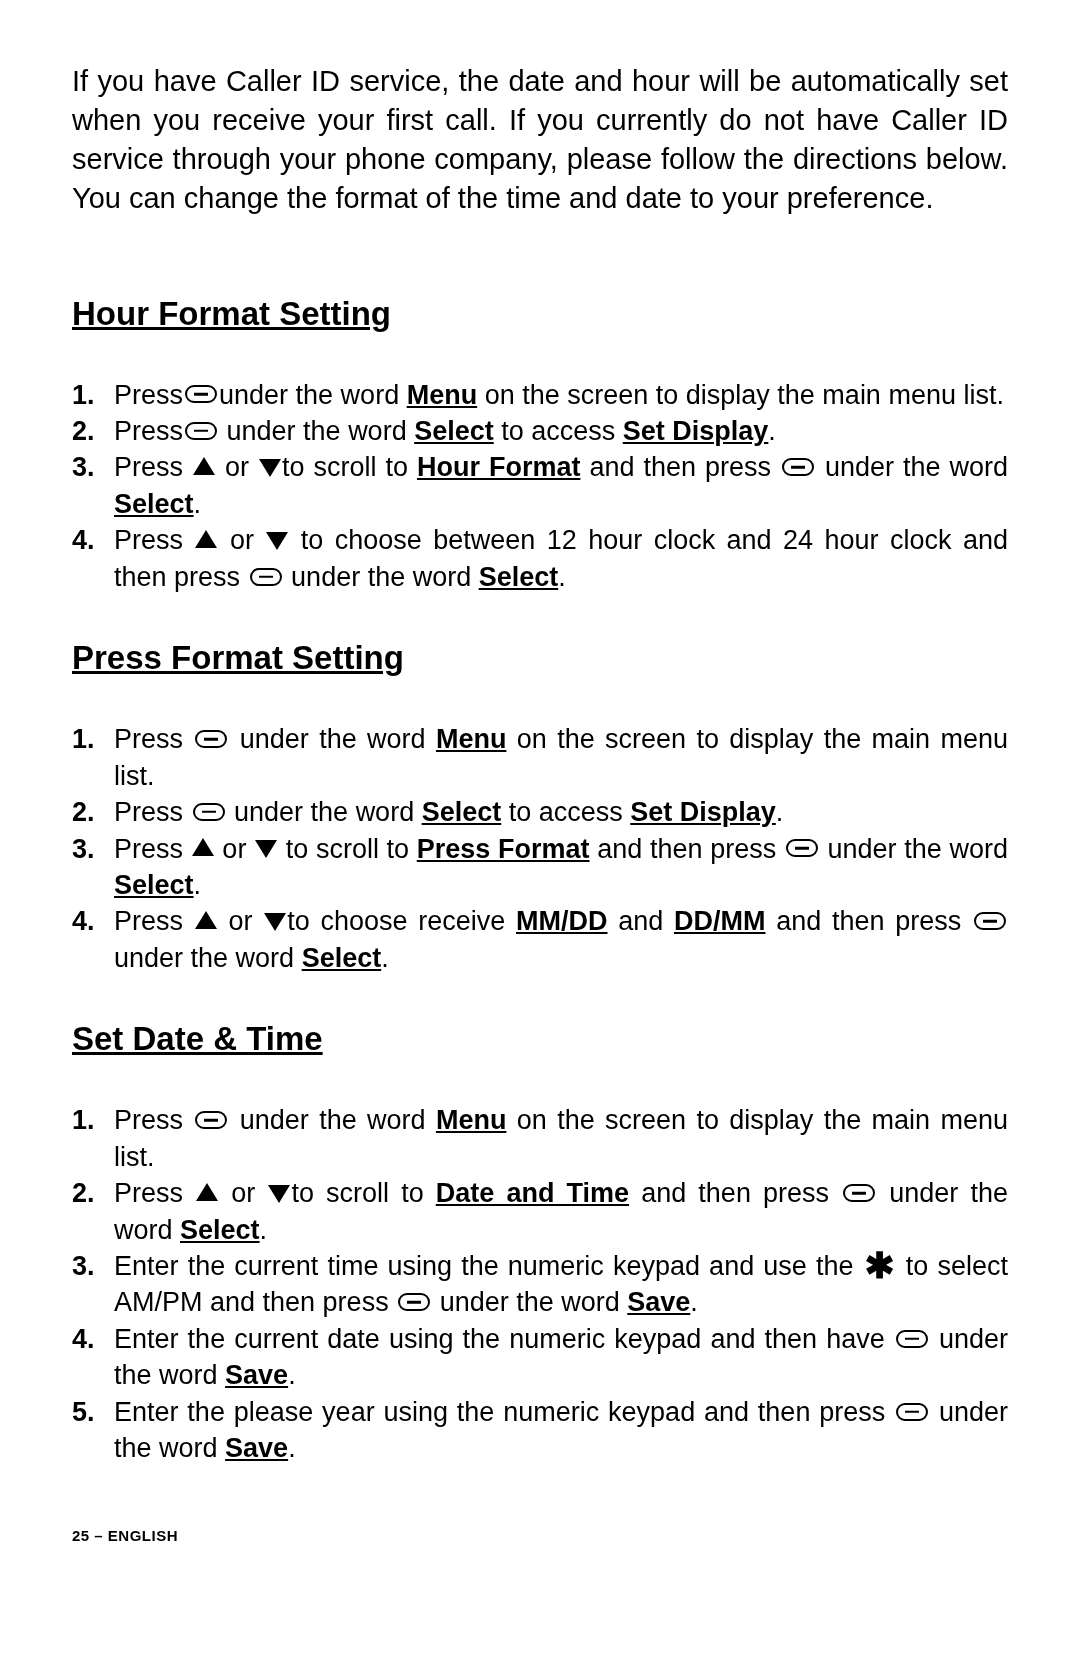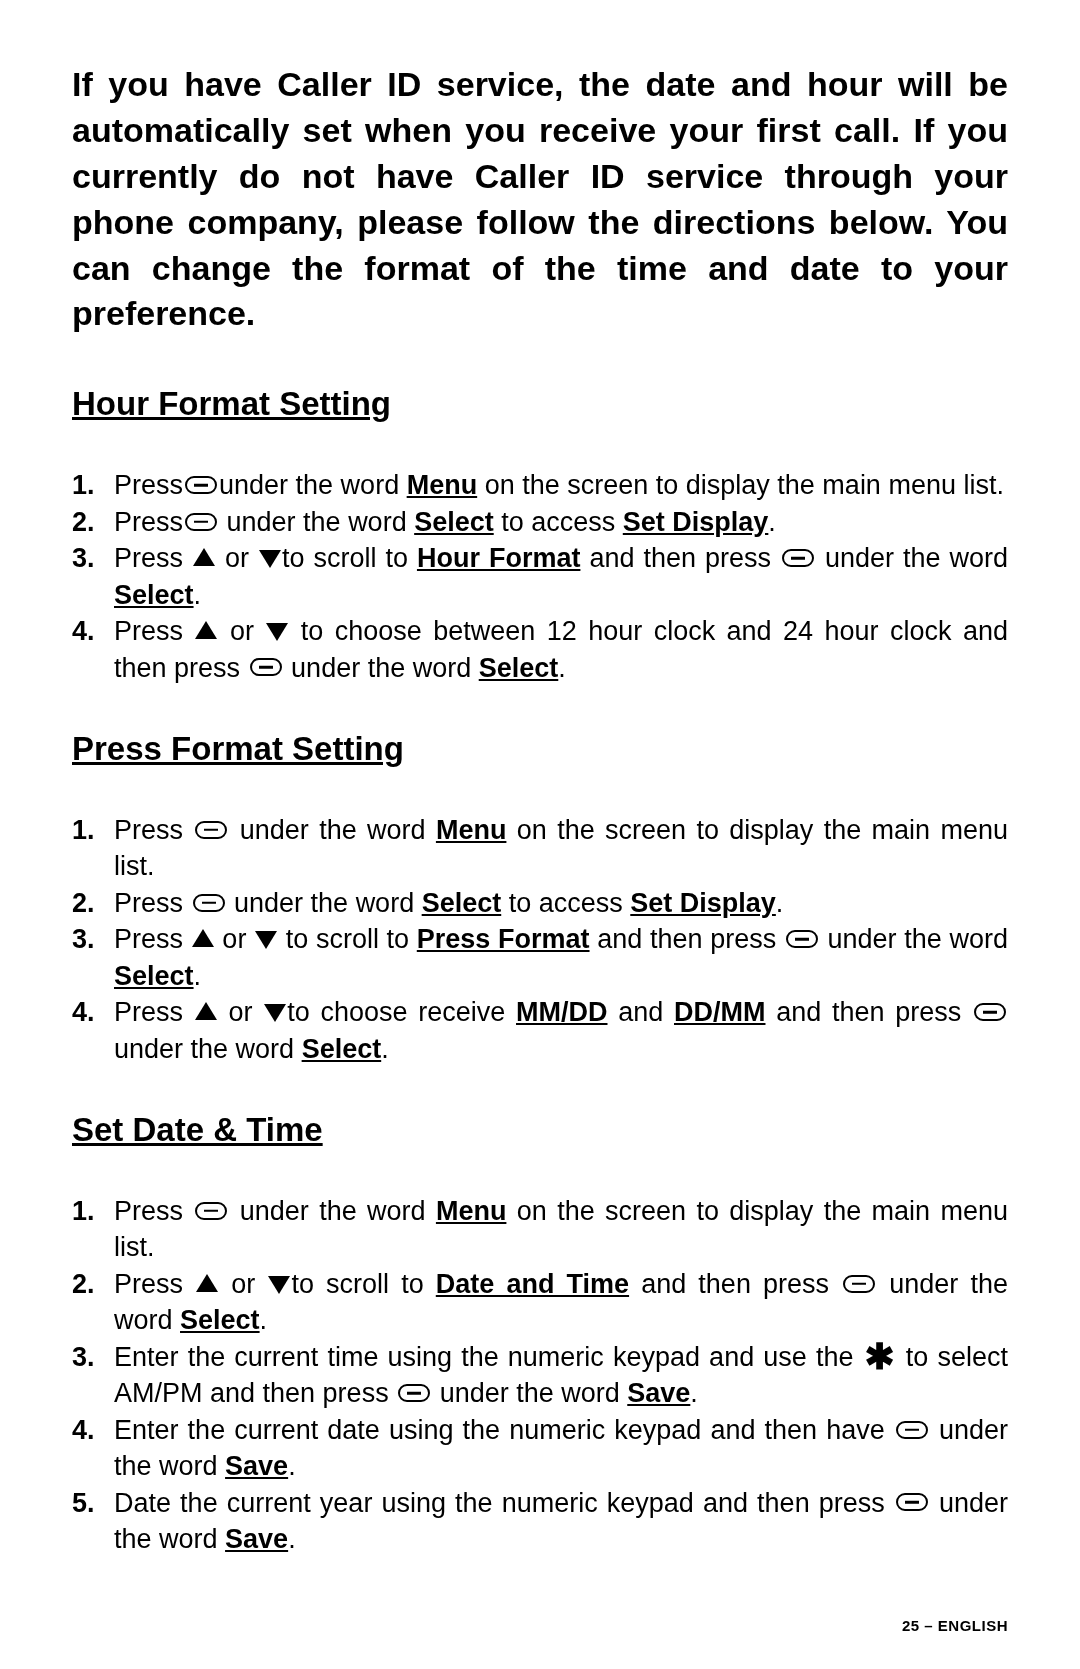--- a/index.html
+++ b/index.html
@@ -9,25 +9,25 @@
   }
   body {
     width: 1080px;
     height: 1669px;
     background: white;
     font-family: 'Trebuchet MS', 'Lucida Sans Unicode', Arial, sans-serif;
     padding: 62px 72px 40px 72px;
     color: #000;
   }
   .intro {
-    font-size: 34px;
-    font-weight: bold;
+    font-size: 29px;
+    font-weight: normal;
     text-align: justify;
     line-height: 1.35;
-    margin-bottom: 48px;
+    margin-bottom: 76px;
   }
   .section-heading {
     font-size: 33px;
     font-weight: bold;
     text-decoration: underline;
     margin-bottom: 44px;
   }
   ol {
     list-style: none;
     counter-reset: item;
@@ -105,21 +105,21 @@
     display: inline-block;
     font-size: 36px;
     font-weight: bold;
     line-height: 18px;
     vertical-align: middle;
     position: relative;
     top: -2px;
     margin: 0 2px;
   }
   .footer {
-    text-align: right;
+    text-align: left;
     font-size: 15px;
     font-weight: bold;
     margin-top: 60px;
     letter-spacing: 0.5px;
   }
 </style>
 </head>
 <body>
 
 <p class="intro">If you have Caller ID service, the date and hour will be automatically set when you receive your first call. If you currently do not have Caller ID service through your phone company, please follow the directions below.  You can change the format of the time and date to your preference.</p>
@@ -167,17 +167,17 @@
   <li>
     <span>Press </span><span class="icon-up"></span> <span>or </span><span class="icon-down"></span><span>to scroll to </span><b>Date and Time</b><span> and then press </span><span class="icon-oval"></span> <span>under the word </span><b>Select</b><span>.</span>
   </li>
   <li>
     <span>Enter the current time using the numeric keypad and use the </span><span class="icon-star">✱</span><span> to select AM/PM and then press </span><span class="icon-oval"></span><span>  under the word </span><b>Save</b><span>.</span>
   </li>
   <li>
     <span>Enter the current date using the numeric keypad and then have </span><span class="icon-oval"></span> <span>under the word </span><b>Save</b><span>.</span>
   </li>
   <li>
-    <span>Date the current year using the numeric keypad and then press </span><span class="icon-oval"></span> <span>under the word </span><b>Save</b><span>.</span>
+    <span>Enter the please year using the numeric keypad and then press </span><span class="icon-oval"></span> <span>under the word </span><b>Save</b><span>.</span>
   </li>
 </ol>
 
 <div class="footer">25 – ENGLISH</div>
 
 </body></html>

